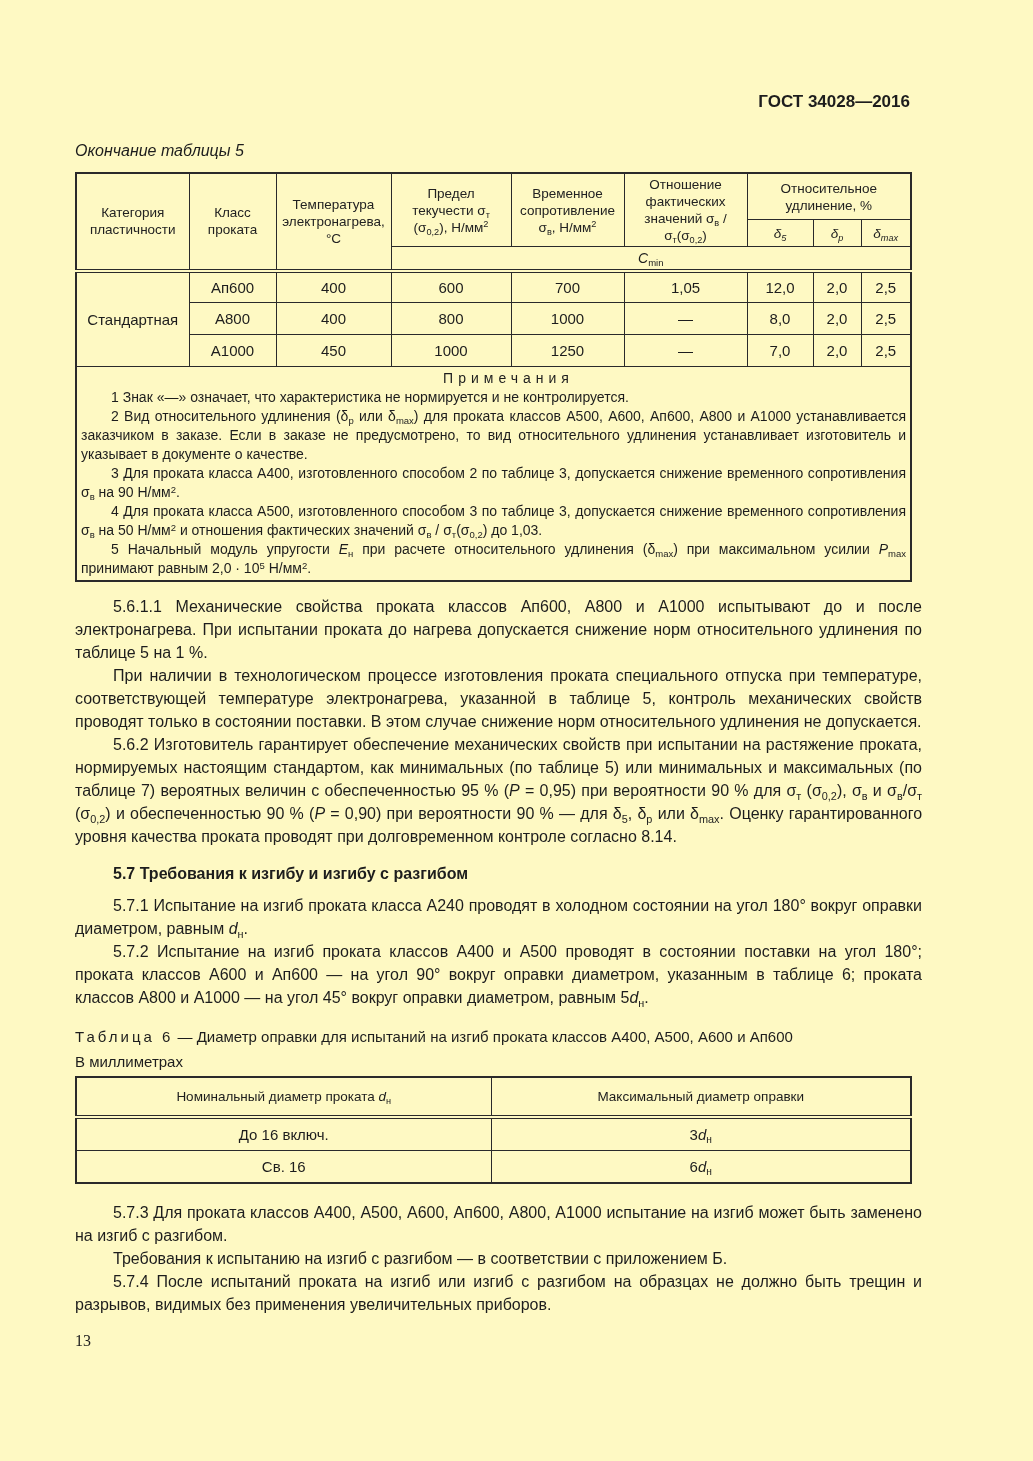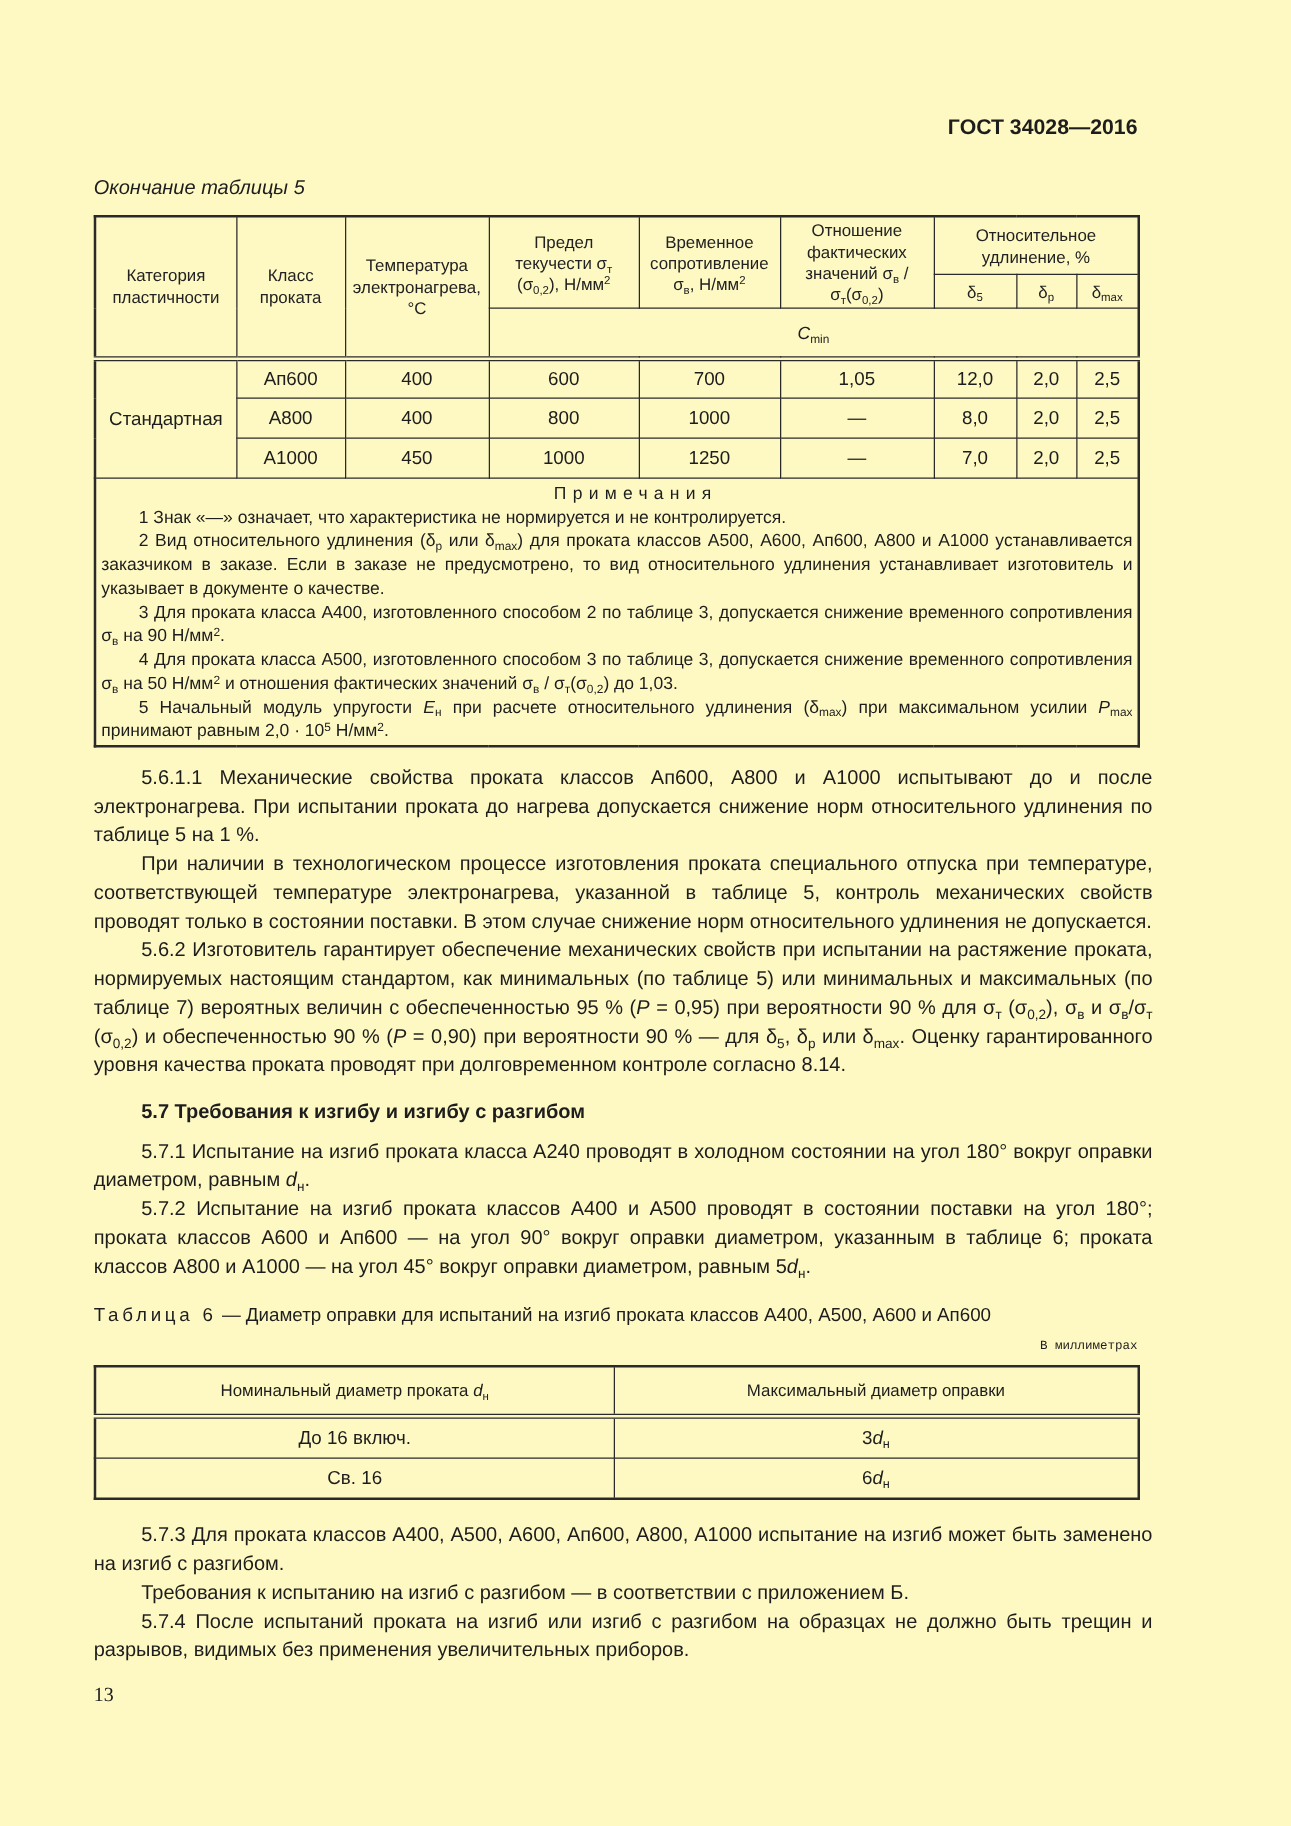--- a/index.html
+++ b/index.html
@@ -13,34 +13,34 @@
 
   table.gost{border-collapse:collapse;table-layout:fixed;width:835px;border:2px solid #2a2a2a;}
   table.gost td{border:1px solid #2a2a2a;text-align:center;vertical-align:middle;
     padding:2px 4px;box-sizing:border-box;}
   .t5{margin-top:12px;}
   .t5 .hcell{font-size:13.5px;line-height:17px;color:#222;}
   .t5 .dcell{font-size:15px;height:32px;}
   .sep-cell{border-bottom:4px double #2a2a2a !important;}
   .cat-cell{vertical-align:top;padding-top:8px;}
   .elong-cell{height:46px;border-radius:22px;}
-  .dsub-cell{height:26px;}
-  .cmin-cell{height:40px;font-size:14px;}
+  .dsub-cell{height:26px;font-style:italic;}
+  .cmin-cell{height:24px;font-size:14px;}
 
   .notes-cell{text-align:left;padding:7px 8px 11px 8px;}
   .notes-title{font-size:14px;line-height:19px;letter-spacing:5px;text-indent:30px;}
   .note{font-size:14px;line-height:19px;text-align:justify;text-indent:30px;margin:0;}
 
   .para{font-size:16px;line-height:23px;text-align:justify;text-indent:38px;margin:0;}
   .first-para{margin-top:13px;}
   .h57{font-weight:bold;font-size:16px;line-height:23px;text-indent:38px;margin:14px 0 9px 0;}
 
   .t6-caption{margin-top:18px;font-size:15px;line-height:19px;}
   .t6-label{letter-spacing:3px;}
-  .t6-units{width:835px;text-align:right;font-size:10px;line-height:18px;margin-top:7px;font-family:Liberation Mono, monospace;}
+  .t6-units{width:835px;font-size:15px;line-height:18px;margin-top:7px;}
   .t6{margin-top:5px;}
   .t6 .hcell{font-size:13.5px;height:40px;}
   .t6 .dcell{font-size:15px;height:33px;}
 
   .after-t6{margin-top:17px;}
   .page-number{width:835px;font-size:16px;line-height:20px;margin-top:15px;font-family:Liberation Serif, serif;}
 
   sub{font-size:0.68em;line-height:0;position:relative;vertical-align:baseline;top:0.35em;}
   sup{font-size:0.68em;line-height:0;position:relative;vertical-align:baseline;top:-0.45em;}
 </style>

